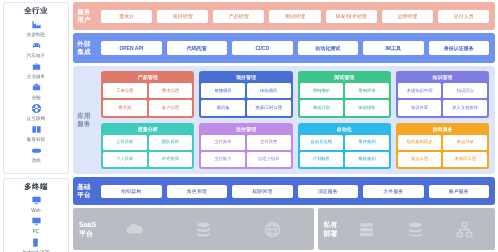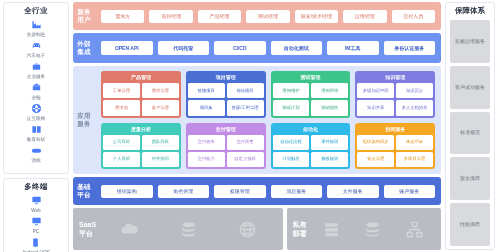--- a/index.html
+++ b/index.html
@@ -358,22 +358,14 @@
               <rect x="3" y="16" width="6" height="5"></rect>
               <rect x="15" y="16" width="6" height="5"></rect>
               <path d="M12 8v4M6 16v-4h12v4"></path>
             </svg>
           </div>
       </div>
     </div>
 
   </div>
 
-  <div class="rail-right">
-    <div class="rr-title">保障体系</div>
-    <div class="rr-item">实施运维服务</div>
-    <div class="rr-item">客户成功服务</div>
-    <div class="rr-item">标准规范</div>
-    <div class="rr-item">安全保障</div>
-    <div class="rr-item">性能保障</div>
-  </div>
 
 </div>
 
 </body></html>

